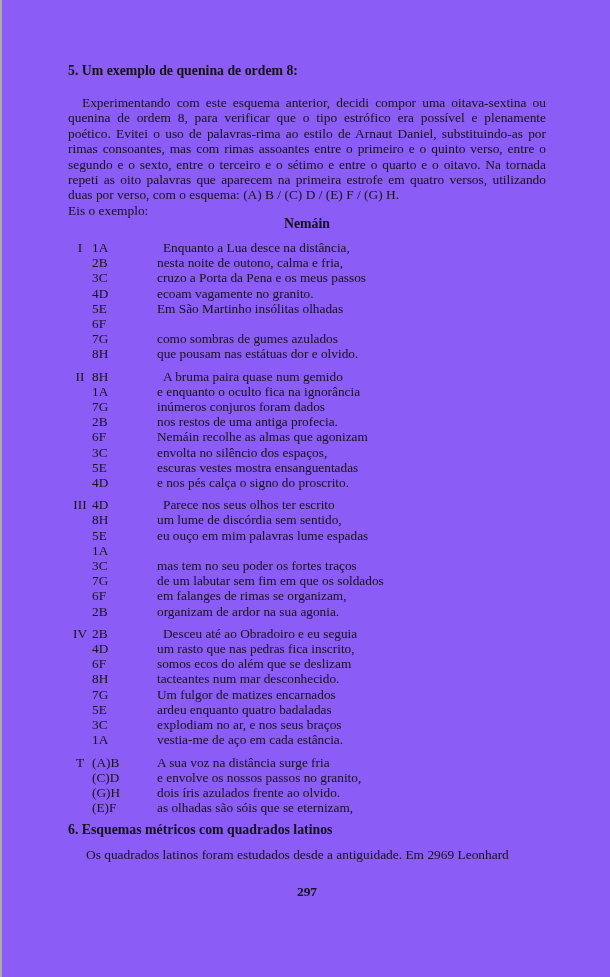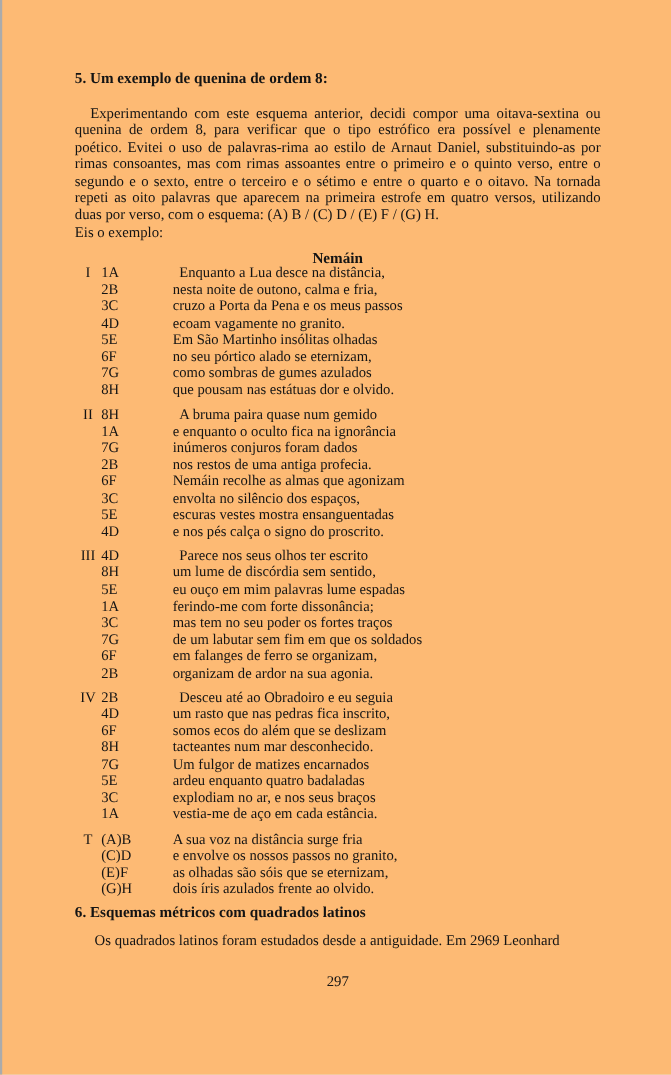--- a/index.html
+++ b/index.html
@@ -6,57 +6,57 @@
   body {
     width: 610px; height: 977px;
     background: #ffffff;
     font-family: "Liberation Serif", serif;
     color: #141414;
     overflow: hidden;
   }
   .page {
     position: relative;
     width: 610px; height: 977px;
-    background: #fdba74;
+    background: #8b5cf6;
     border-bottom: 1px solid #d5d5d5;
   }
   .scan-edge-left {
     position: absolute; left: 0; top: 0;
     width: 2px; height: 977px;
     background: #ababab;
   }
   .block { position: absolute; left: 68px; width: 478px; }
   .heading {
     font-weight: bold;
     font-size: 13.8px;
     line-height: 16px;
     margin: 0;
   }
   #sec5-heading { top: 63px; }
   #sec5-para { top: 95px; font-size: 13.4px; line-height: 15.4px; }
   #sec5-para .justified { margin: 0; text-align: justify; text-indent: 14px; }
   #sec5-para .intro { margin: 0; }
   #poem-title {
-    top: 227px; text-align: center;
+    top: 216px; text-align: center;
     font-weight: bold; font-size: 13.8px;
   }
   #poem { top: 240px; font-size: 13.3px; }
   .stanza { margin: 0 0 7px 0; }
   .row {
     display: grid;
     grid-template-columns: 24px 38px 1fr;
     line-height: 15.2px;
   }
   .num { text-align: center; }
   .lbl { text-align: left; }
   .txt { padding-left: 27px; white-space: nowrap; }
   .txt.first { padding-left: 33px; }
   #sec6-heading { top: 822px; }
   #sec6-para { top: 847px; font-size: 13.4px; line-height: 15.4px; margin: 0; text-indent: 18px; }
-  #page-number { top: 884px; text-align: center; font-size: 13.4px; }
+  #page-number { top: 884px; text-align: center; font-size: 13.4px; font-weight: bold; }
 </style>
 </head>
 <body>
 
 <div class="page">
   <div class="scan-edge-left"></div>
 
   <h2 class="block heading" id="sec5-heading">5. Um exemplo de quenina de ordem 8:</h2>
 
   <div class="block" id="sec5-para">
@@ -90,21 +90,20 @@
         <span class="txt">ecoam vagamente no granito.</span>
       </div>
       <div class="row">
         <span class="num"></span>
         <span class="lbl">5E</span>
         <span class="txt">Em São Martinho insólitas olhadas</span>
       </div>
       <div class="row">
         <span class="num"></span>
         <span class="lbl">6F</span>
-        <span class="txt">no seu pórtico alado se eternizam,</span>
       </div>
       <div class="row">
         <span class="num"></span>
         <span class="lbl">7G</span>
         <span class="txt">como sombras de gumes azulados</span>
       </div>
       <div class="row">
         <span class="num"></span>
         <span class="lbl">8H</span>
         <span class="txt">que pousam nas estátuas dor e olvido.</span>
@@ -166,36 +165,35 @@
         <span class="txt">um lume de discórdia sem sentido,</span>
       </div>
       <div class="row">
         <span class="num"></span>
         <span class="lbl">5E</span>
         <span class="txt">eu ouço em mim palavras lume espadas</span>
       </div>
       <div class="row">
         <span class="num"></span>
         <span class="lbl">1A</span>
-        <span class="txt">ferindo-me com forte dissonância;</span>
       </div>
       <div class="row">
         <span class="num"></span>
         <span class="lbl">3C</span>
         <span class="txt">mas tem no seu poder os fortes traços</span>
       </div>
       <div class="row">
         <span class="num"></span>
         <span class="lbl">7G</span>
         <span class="txt">de um labutar sem fim em que os soldados</span>
       </div>
       <div class="row">
         <span class="num"></span>
         <span class="lbl">6F</span>
-        <span class="txt">em falanges de ferro se organizam,</span>
+        <span class="txt">em falanges de rimas se organizam,</span>
       </div>
       <div class="row">
         <span class="num"></span>
         <span class="lbl">2B</span>
         <span class="txt">organizam de ardor na sua agonia.</span>
       </div>
     </div>
 
     <div class="stanza">
       <div class="row">
@@ -246,28 +244,28 @@
         <span class="lbl">(A)B</span>
         <span class="txt">A sua voz na distância surge fria</span>
       </div>
       <div class="row">
         <span class="num"></span>
         <span class="lbl">(C)D</span>
         <span class="txt">e envolve os nossos passos no granito,</span>
       </div>
       <div class="row">
         <span class="num"></span>
+        <span class="lbl">(G)H</span>
+        <span class="txt">dois íris azulados frente ao olvido.</span>
+      </div>
+      <div class="row">
+        <span class="num"></span>
         <span class="lbl">(E)F</span>
         <span class="txt">as olhadas são sóis que se eternizam,</span>
       </div>
-      <div class="row">
-        <span class="num"></span>
-        <span class="lbl">(G)H</span>
-        <span class="txt">dois íris azulados frente ao olvido.</span>
-      </div>
     </div>
 
   </div>
 
   <h2 class="block heading" id="sec6-heading">6. Esquemas métricos com quadrados latinos</h2>
 
   <p class="block" id="sec6-para">Os quadrados latinos foram estudados desde a antiguidade. Em 2969 Leonhard</p>
 
   <div class="block" id="page-number">297</div>
 </div>

